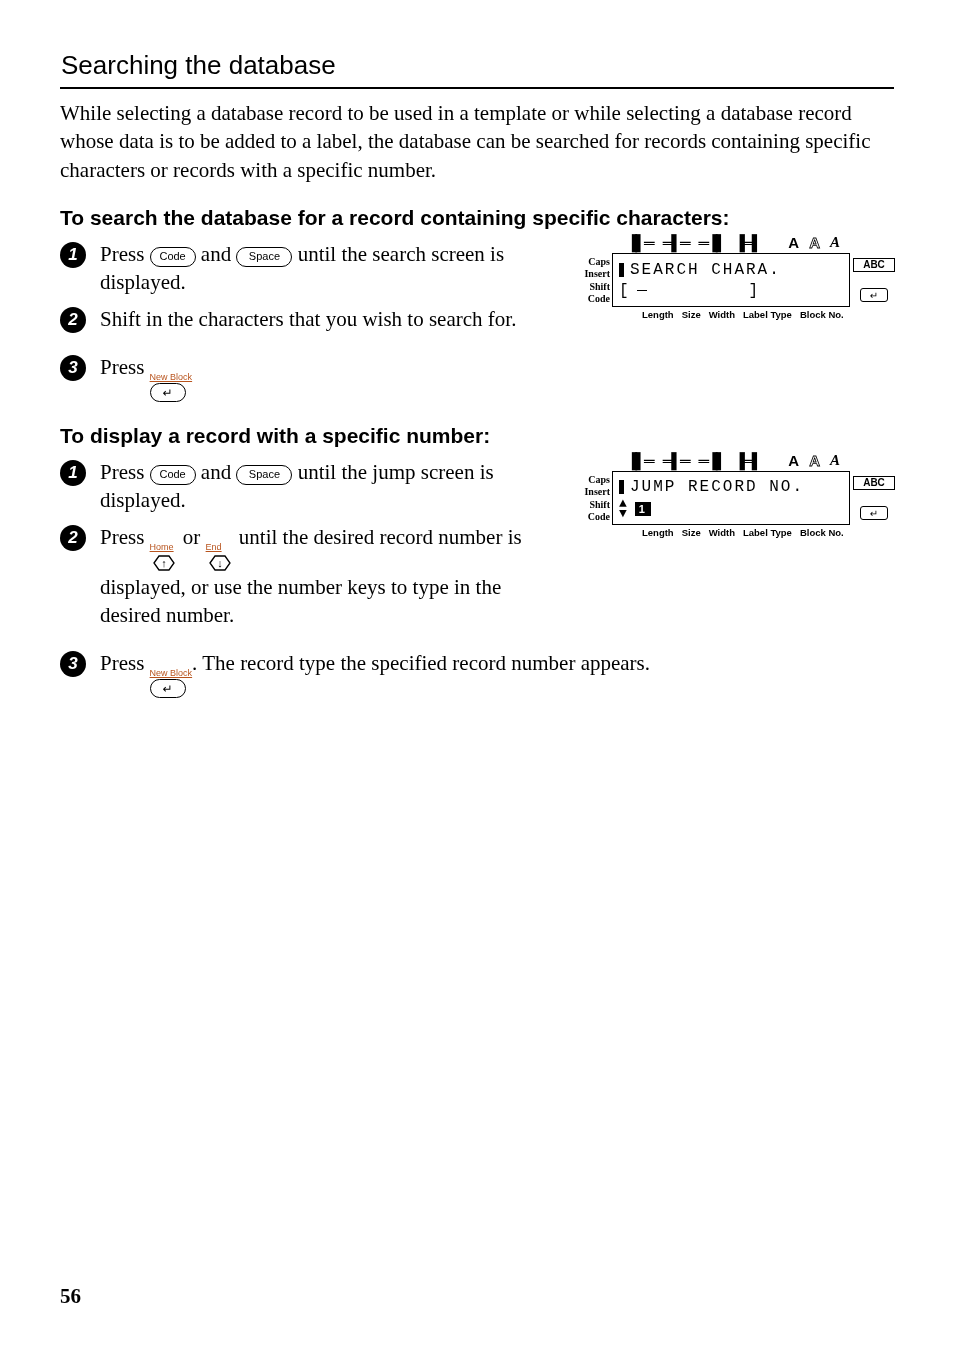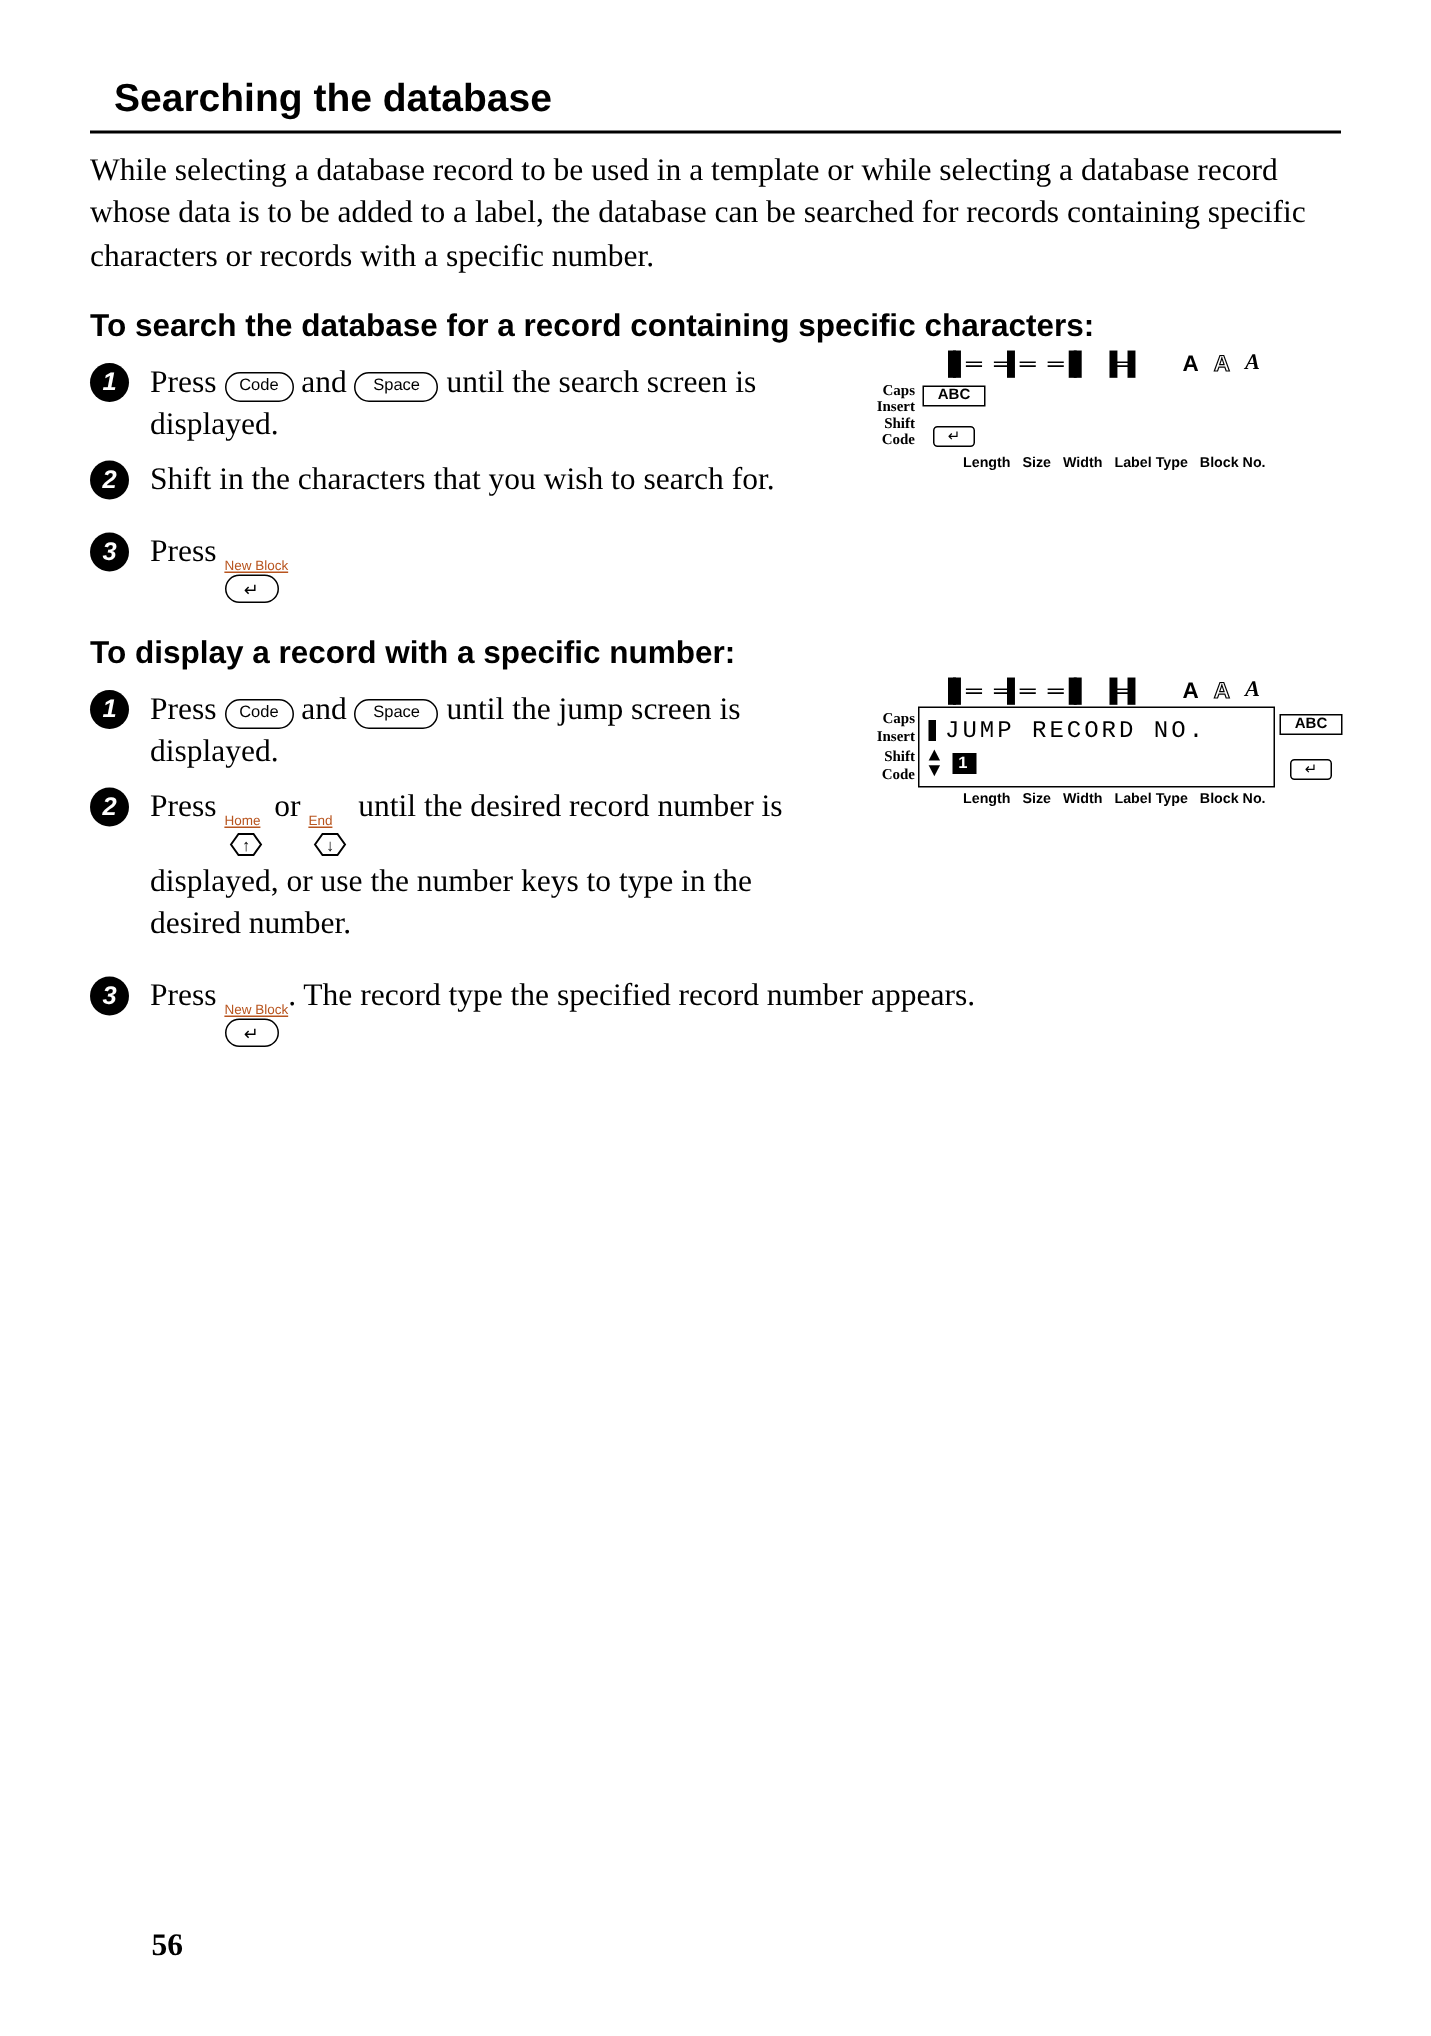--- a/index.html
+++ b/index.html
@@ -9,22 +9,22 @@
     font-size: 21px;
     color: #000;
     width: 954px;
     height: 1357px;
     box-sizing: border-box;
     position: relative;
   }
   h2.section-title {
     font-family: Arial, Helvetica, sans-serif;
     font-size: 26px;
-    font-weight: bold;
-    margin: 0 0 6px 16px;
+    font-weight: normal;
+    margin: 0 0 6px 1px;
   }
   .title-rule {
     border-bottom: 2px solid #000;
     margin-bottom: 10px;
   }
   p.intro {
     margin: 0 0 22px 0;
     line-height: 1.35;
   }
   h3.sub {
@@ -207,21 +207,20 @@
   }
   .updown { font-size:13px; line-height:0.7; display:inline-flex; flex-direction:column; }
 
   .page-no {
     position: absolute;
     bottom: 48px;
     left: 60px;
     font-family: "Times New Roman", serif;
     font-weight: bold;
     font-size: 21px;
-    margin-left: 41px;
   }
   .AoutA { font-family: Arial,sans-serif; font-weight:bold; }
   .Aout-outline { -webkit-text-stroke: 0.8px #000; color: transparent; font-family: Arial,sans-serif; font-weight:bold;}
   .Aout-italic { font-style: italic; font-family: "Times New Roman", serif; font-weight:bold;}
 </style>
 </head>
 <body>
 
 <h2 class="section-title">Searching the database</h2>
 <div class="title-rule"></div>
@@ -259,20 +258,32 @@
         <span class="AoutA">A</span>
         <span class="Aout-outline">A</span>
         <span class="Aout-italic">A</span>
       </div>
       <div class="midrow">
         <div class="sidelabels">
           <span>Caps</span>
           <span>Insert</span>
           <span>Shift</span>
           <span>Code</span>
+        </div>
+        <div class="screenbox">
+          <div class="line1">
+              <span class="cursor"></span>
+              <span>SEARCH CHARA.</span>
+            </div>
+          <div class="line2">
+            <span>[</span>
+            <span style="border-bottom:1.5px solid #000; width:10px; display:inline-block;"></span>
+            <span style="flex:0 0 90px"></span>
+            <span>]</span>
+          </div>
         </div>
         <div class="rightside">
           <span class="abc">ABC</span>
           <span class="enterind">↵</span>
         </div>
       </div>
       <div class="bottomrow">
         <span>Length</span>
         <span>Size</span>
         <span>Width</span>

